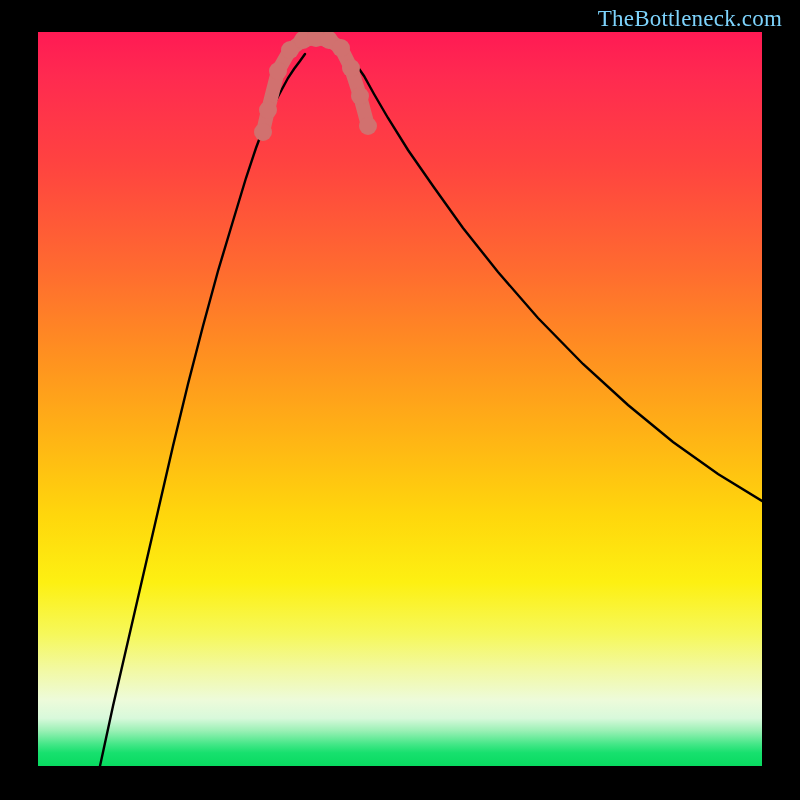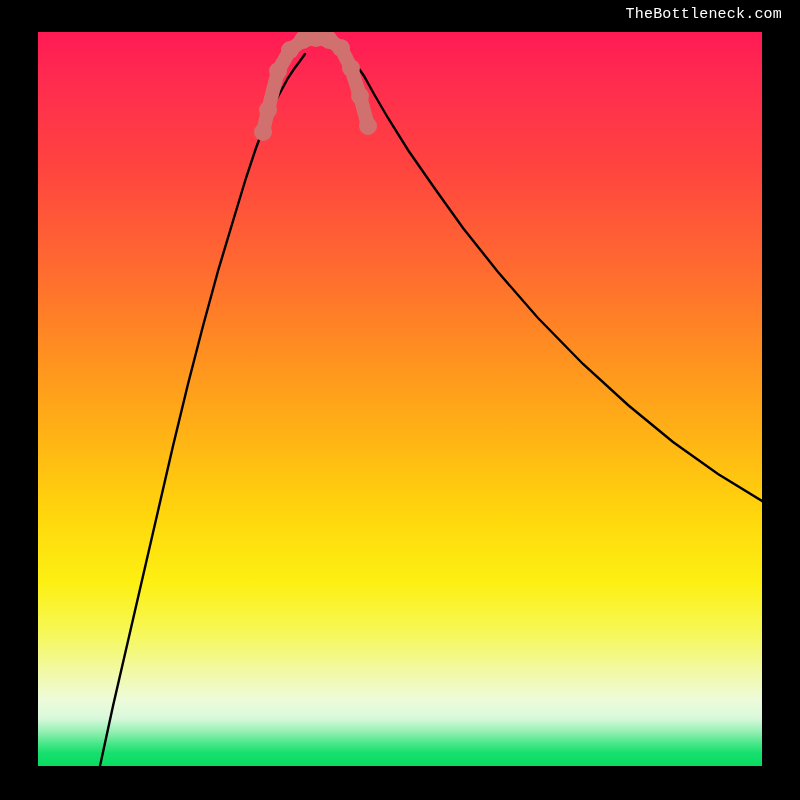--- a/index.html
+++ b/index.html
@@ -51,23 +51,23 @@
   .curve-svg {
     position: absolute;
     inset: 0;
     width: 724px;
     height: 734px;
   }
   .watermark {
     position: absolute;
     top: 6px;
     right: 18px;
-    font-family: Liberation Mono, monospace;
-    font-size: 15px;
-    color: #ffffff;
+    font-family: Liberation Serif, serif;
+    font-size: 23px;
+    color: #7dd3fc;
     letter-spacing: 0.2px;
   }
 </style>
 </head>
 <body>
 
 <div class="frame">
   <div class="plot-area">
     <div class="gradient"></div>
     <svg class="curve-svg" viewBox="0 0 724 734">

